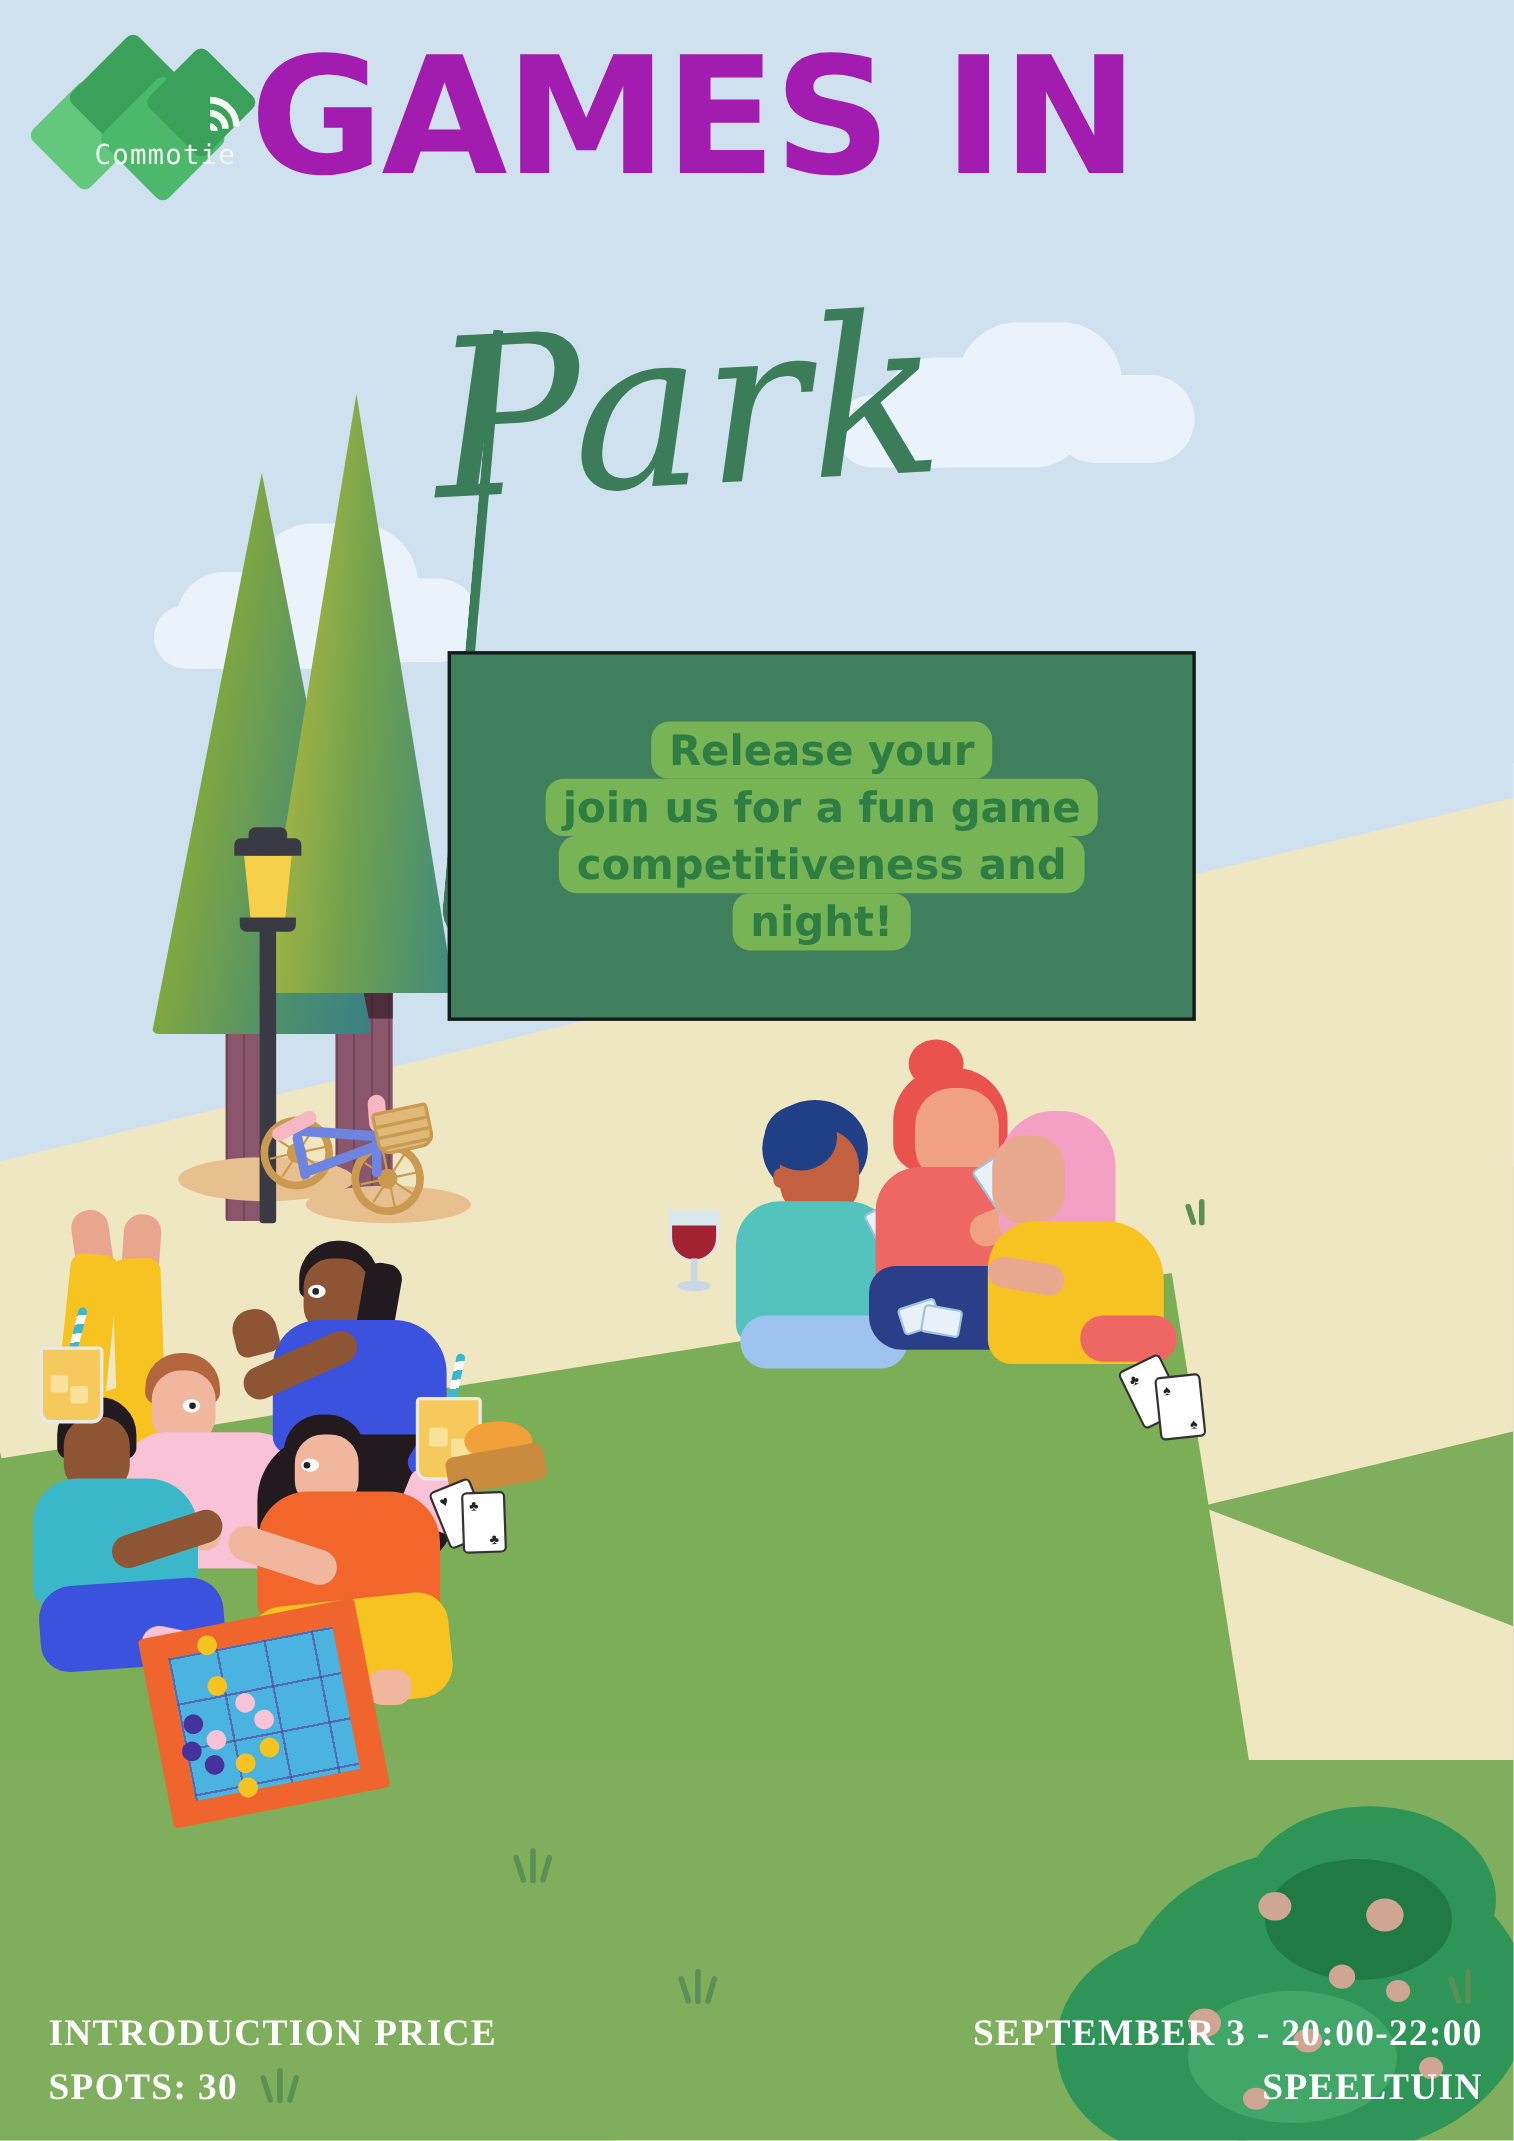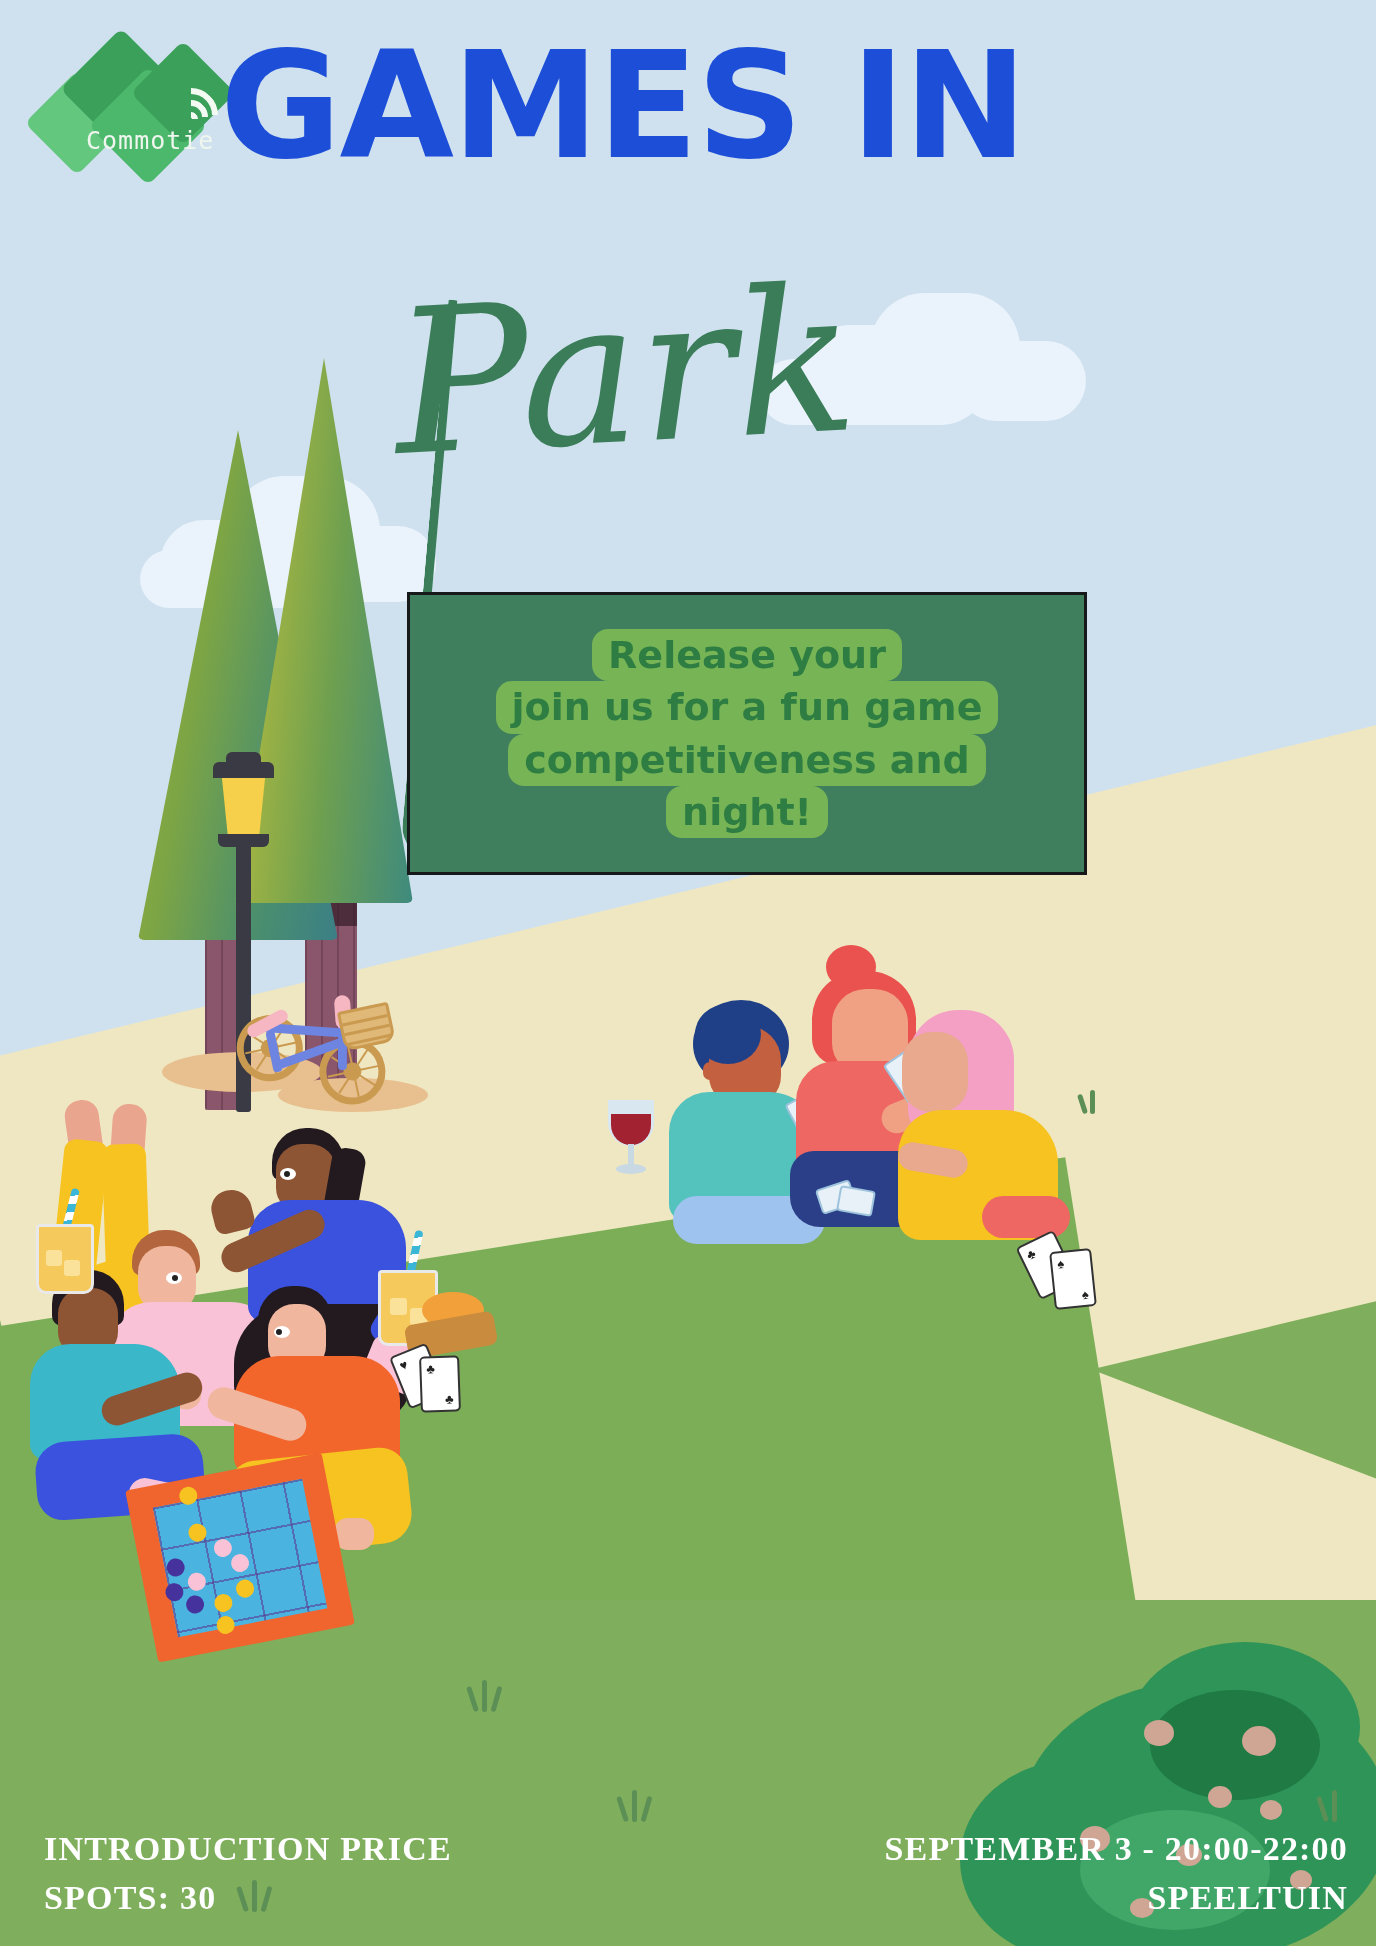--- a/index.html
+++ b/index.html
@@ -80,23 +80,23 @@
     letter-spacing:1px;font-family:"DejaVu Sans Mono", monospace;
   }
   .wifi{position:absolute;left:128px;top:44px;width:64px;height:64px;}
   .wifi span{position:absolute;border:6px solid #f2faf2;border-radius:50%;
     border-color:#f2faf2 transparent transparent transparent;transform:rotate(45deg);}
 
   
   .title{
     position:absolute;left:220px;top:34px;width:820px;
     font-family:"DejaVu Sans", sans-serif;
-    font-weight:bold;color:#1d4ed8;
+    font-weight:bold;color:#a21caf;
     font-size:148px;line-height:0.98;
-    letter-spacing:-2px;
+    text-align:center;letter-spacing:-2px;
   }
   .title .l2{display:block;margin-top:-6px;}
   .script{
     position:absolute;left:390px;top:272px;width:470px;
     font-family:"DejaVu Serif", serif;
     font-style:italic;font-weight:normal;
     color:#3a7d58;font-size:200px;line-height:1;
     text-align:center;
     transform:rotate(-3deg);
   }
@@ -107,21 +107,21 @@
     transform:rotate(5deg);
   }
   .script-tail-hook{
     position:absolute;left:420px;top:826px;width:36px;height:40px;
     border-left:9px solid #3a7d58;border-bottom:9px solid #3a7d58;
     border-bottom-left-radius:26px;transform:rotate(-18deg);
   }
 
   
   .callout{
-    position:absolute;left:407px;top:592px;width:680px;height:283px;
+    position:absolute;left:407px;top:592px;width:680px;height:336px;
     background:#3f7f5e;border:3px solid #17181a;
   }
   .callout-inner{
     position:absolute;left:0;top:0;width:100%;height:100%;
     display:flex;flex-direction:column;align-items:center;justify-content:center;
     padding:14px 8px;
   }
   .callout-line{
     display:block;background:#76b455;color:#2e7d42;
     font-family:"DejaVu Sans", sans-serif;font-weight:bold;

